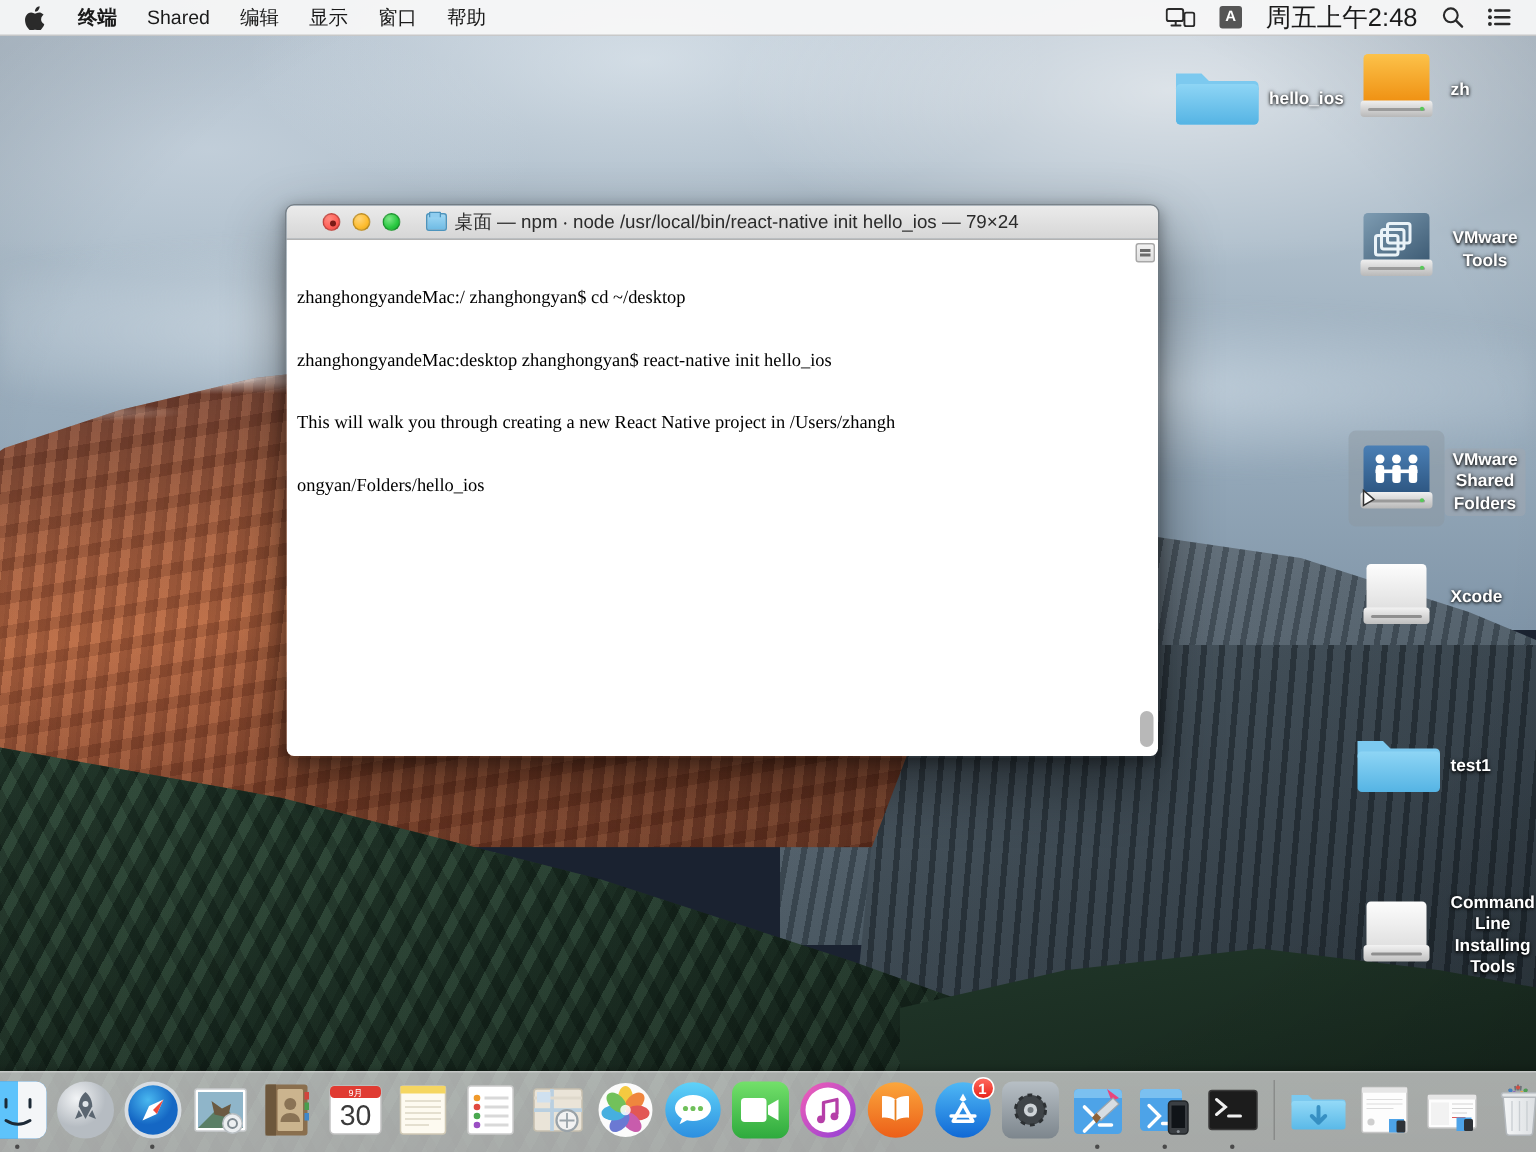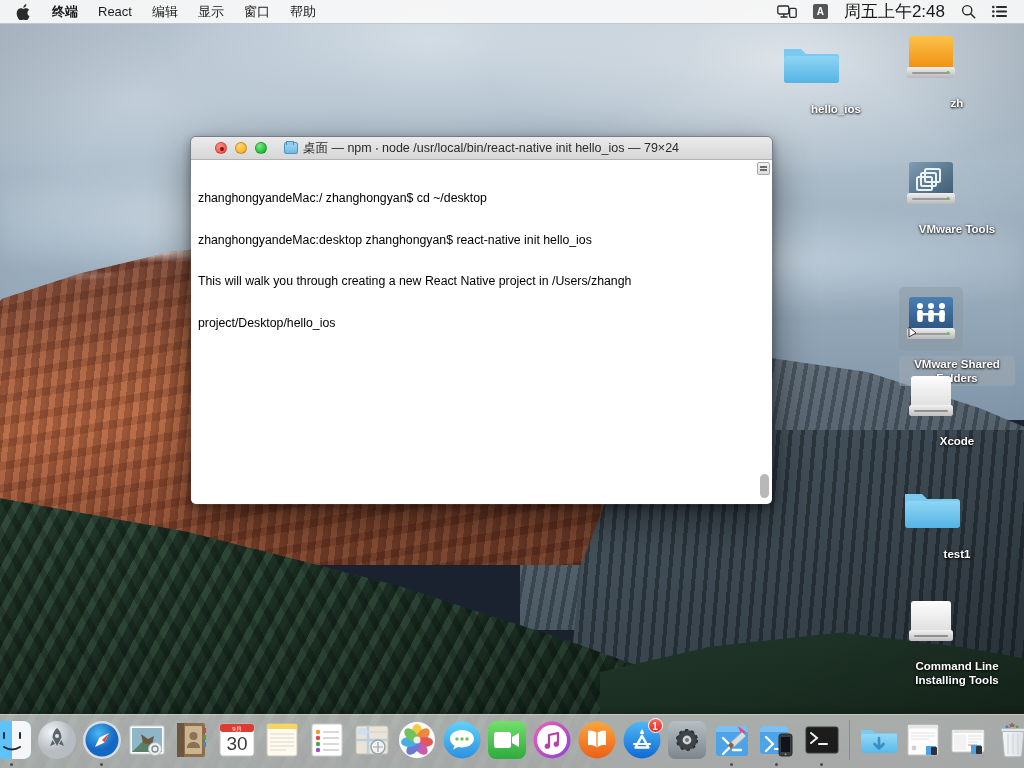--- a/index.html
+++ b/index.html
@@ -118,22 +118,22 @@
   .mb-item.app-name { font-weight:bold; }
   .mb-r-item { padding:0 8px; height:100%; display:flex; align-items:center; }
   .ime-badge {
     display:inline-block; background:#555; color:#fff; font-size:10px; font-weight:bold;
     width:15px; height:15px; line-height:15px; text-align:center; border-radius:2px;
   }
   .mb-clock { font-size:17px; letter-spacing:0; }
 
   
   .desk-icon {
-    position:absolute; width:118px; display:flex; flex-direction:column;
-    z-index:10; cursor:default;
+    position:absolute; width:118px; display:flex; flex-direction:row;
+    align-items:center; z-index:10; cursor:default;
   }
   .desk-icon .glyph { width:64px; height:64px; position:relative; }
   .desk-icon .lbl {
     margin-top:5px; font-size:11.5px; font-weight:bold; color:#fff; text-align:center;
     line-height:1.22; text-shadow:0 1px 2px rgba(0,0,0,.85), 0 0 3px rgba(0,0,0,.6);
     padding:1px 4px; border-radius:3px; max-width:116px;
   }
   .desk-icon.selected .glyph { background:rgba(140,150,160,.45); border-radius:5px; }
   .desk-icon.selected .lbl { background:rgba(160,168,176,.55); }
 
@@ -172,21 +172,21 @@
     background:linear-gradient(180deg,#9fd8f5,#6fbbe4); border:1px solid #4c94bd;
     position:relative; flex:0 0 auto;
   }
   .proxy-folder::before {
     content:""; position:absolute; left:1px; top:-2px; width:6px; height:3px;
     background:#8fcdef; border:1px solid #4c94bd; border-bottom:none; border-radius:1px 1px 0 0;
   }
   #term-body {
     position:relative; height:346px; background:#ffffff;
     padding:4px 20px 4px 7px;
-    font-family:Liberation Sans, sans-serif;
+    font-family:Liberation Serif, serif;
     font-size:12.3px; line-height:13.9px; color:#000;
     white-space:pre-wrap; word-break:break-all;
   }
   .term-line { white-space:pre; }
   #term-scroll-btn {
     position:absolute; right:2px; top:2px; width:13px; height:13px;
     background:linear-gradient(180deg,#f2f2f2,#dedede); border:1px solid #a8a8a8;
     border-radius:2px; display:flex; flex-direction:column;
     justify-content:center; align-items:center; gap:1.5px;
   }
@@ -248,21 +248,21 @@
 </div>
 
 <div id="menubar">
   <div class="mb-left">
     <div class="mb-item apple">
       <svg width="14" height="16" viewBox="0 0 14 16">
         <path fill="#2a2a2a" d="M9.6 2.6c.5-.6.9-1.5.8-2.4-.8 0-1.7.5-2.3 1.2-.5.6-.9 1.5-.8 2.3.9.1 1.8-.4 2.3-1.1zM10.4 4.3c-1.3-.1-2.4.7-3 .7-.6 0-1.6-.7-2.6-.7-1.4 0-2.6.8-3.3 2C-.1 8.8.9 12.4 2.3 14.4c.7 1 1.5 2 2.5 2 1 0 1.4-.6 2.6-.6s1.5.6 2.6.6c1.1 0 1.8-1 2.4-2 .8-1.1 1.1-2.2 1.1-2.3 0 0-2.1-.8-2.1-3.2 0-2 1.6-2.9 1.7-3-1-1.4-2.4-1.6-2.7-1.6z"></path>
       </svg>
     </div>
     <div class="mb-item app-name">终端</div>
-    <div class="mb-item">React</div>
+    <div class="mb-item">Shared</div>
     <div class="mb-item">编辑</div>
     <div class="mb-item">显示</div>
     <div class="mb-item">窗口</div>
     <div class="mb-item">帮助</div>
   </div>
   <div class="mb-right">
     <div class="mb-r-item">
       <svg width="20" height="14" viewBox="0 0 20 14">
         <rect x="0.8" y="1" width="11" height="8" rx="1.4" fill="none" stroke="#2a2a2a" stroke-width="1.3"></rect>
         <path d="M4 12h6" stroke="#2a2a2a" stroke-width="1.3" stroke-linecap="round"></path>
@@ -329,21 +329,21 @@
           <linearGradient id="sg" x1="0" y1="0" x2="0" y2="1">
             <stop offset="0" stop-color="#f0f0f0"></stop>
               <stop offset="1" stop-color="#b8b8b8"></stop>
           </linearGradient>
         </defs>
       </svg>
     </div>
     <div class="lbl">zh</div>
   </div>
 
-  <div class="desk-icon" style="left:899px; top:152px;">
+  <div class="desk-icon" style="left:899px; top:132px;">
     <div class="glyph">
       <svg width="64" height="64" viewBox="0 0 64 64">
         <path d="M13 10h38a3 3 0 0 1 3 3v30H10V13a3 3 0 0 1 3-3z" fill="url(#vg)"></path>
         <g fill="none" stroke="#eaf3f8" stroke-width="2">
           <rect x="26" y="17" width="15" height="13" rx="1.5"></rect>
           <rect x="22" y="21" width="15" height="13" rx="1.5"></rect>
           <rect x="18" y="25" width="15" height="13" rx="1.5"></rect>
         </g>
         <rect x="8" y="41" width="48" height="11" rx="2.5" fill="url(#sg2)"></rect>
         <rect x="13" y="46" width="38" height="2" rx="1" fill="#9a9a9a"></rect>
@@ -463,21 +463,21 @@
     </div>
     <div class="term-title">
       <span class="proxy-folder"></span>
       <span>桌面 — npm ‧ node /usr/local/bin/react-native init hello_ios — 79×24</span>
     </div>
   </div>
   <div id="term-body">
     <div class="term-line">zhanghongyandeMac:/ zhanghongyan$ cd ~/desktop</div>
     <div class="term-line">zhanghongyandeMac:desktop zhanghongyan$ react-native init hello_ios</div>
     <div class="term-line">This will walk you through creating a new React Native project in /Users/zhangh</div>
-    <div class="term-line">project/Desktop/hello_ios</div>
+    <div class="term-line">ongyan/Folders/hello_ios</div>
     <div id="term-scroll-btn">
       <i></i><i></i>
     </div>
     <div id="term-scrollbar">
       <div id="term-thumb"></div>
     </div>
   </div>
 </div>
 
 <div id="dock">

